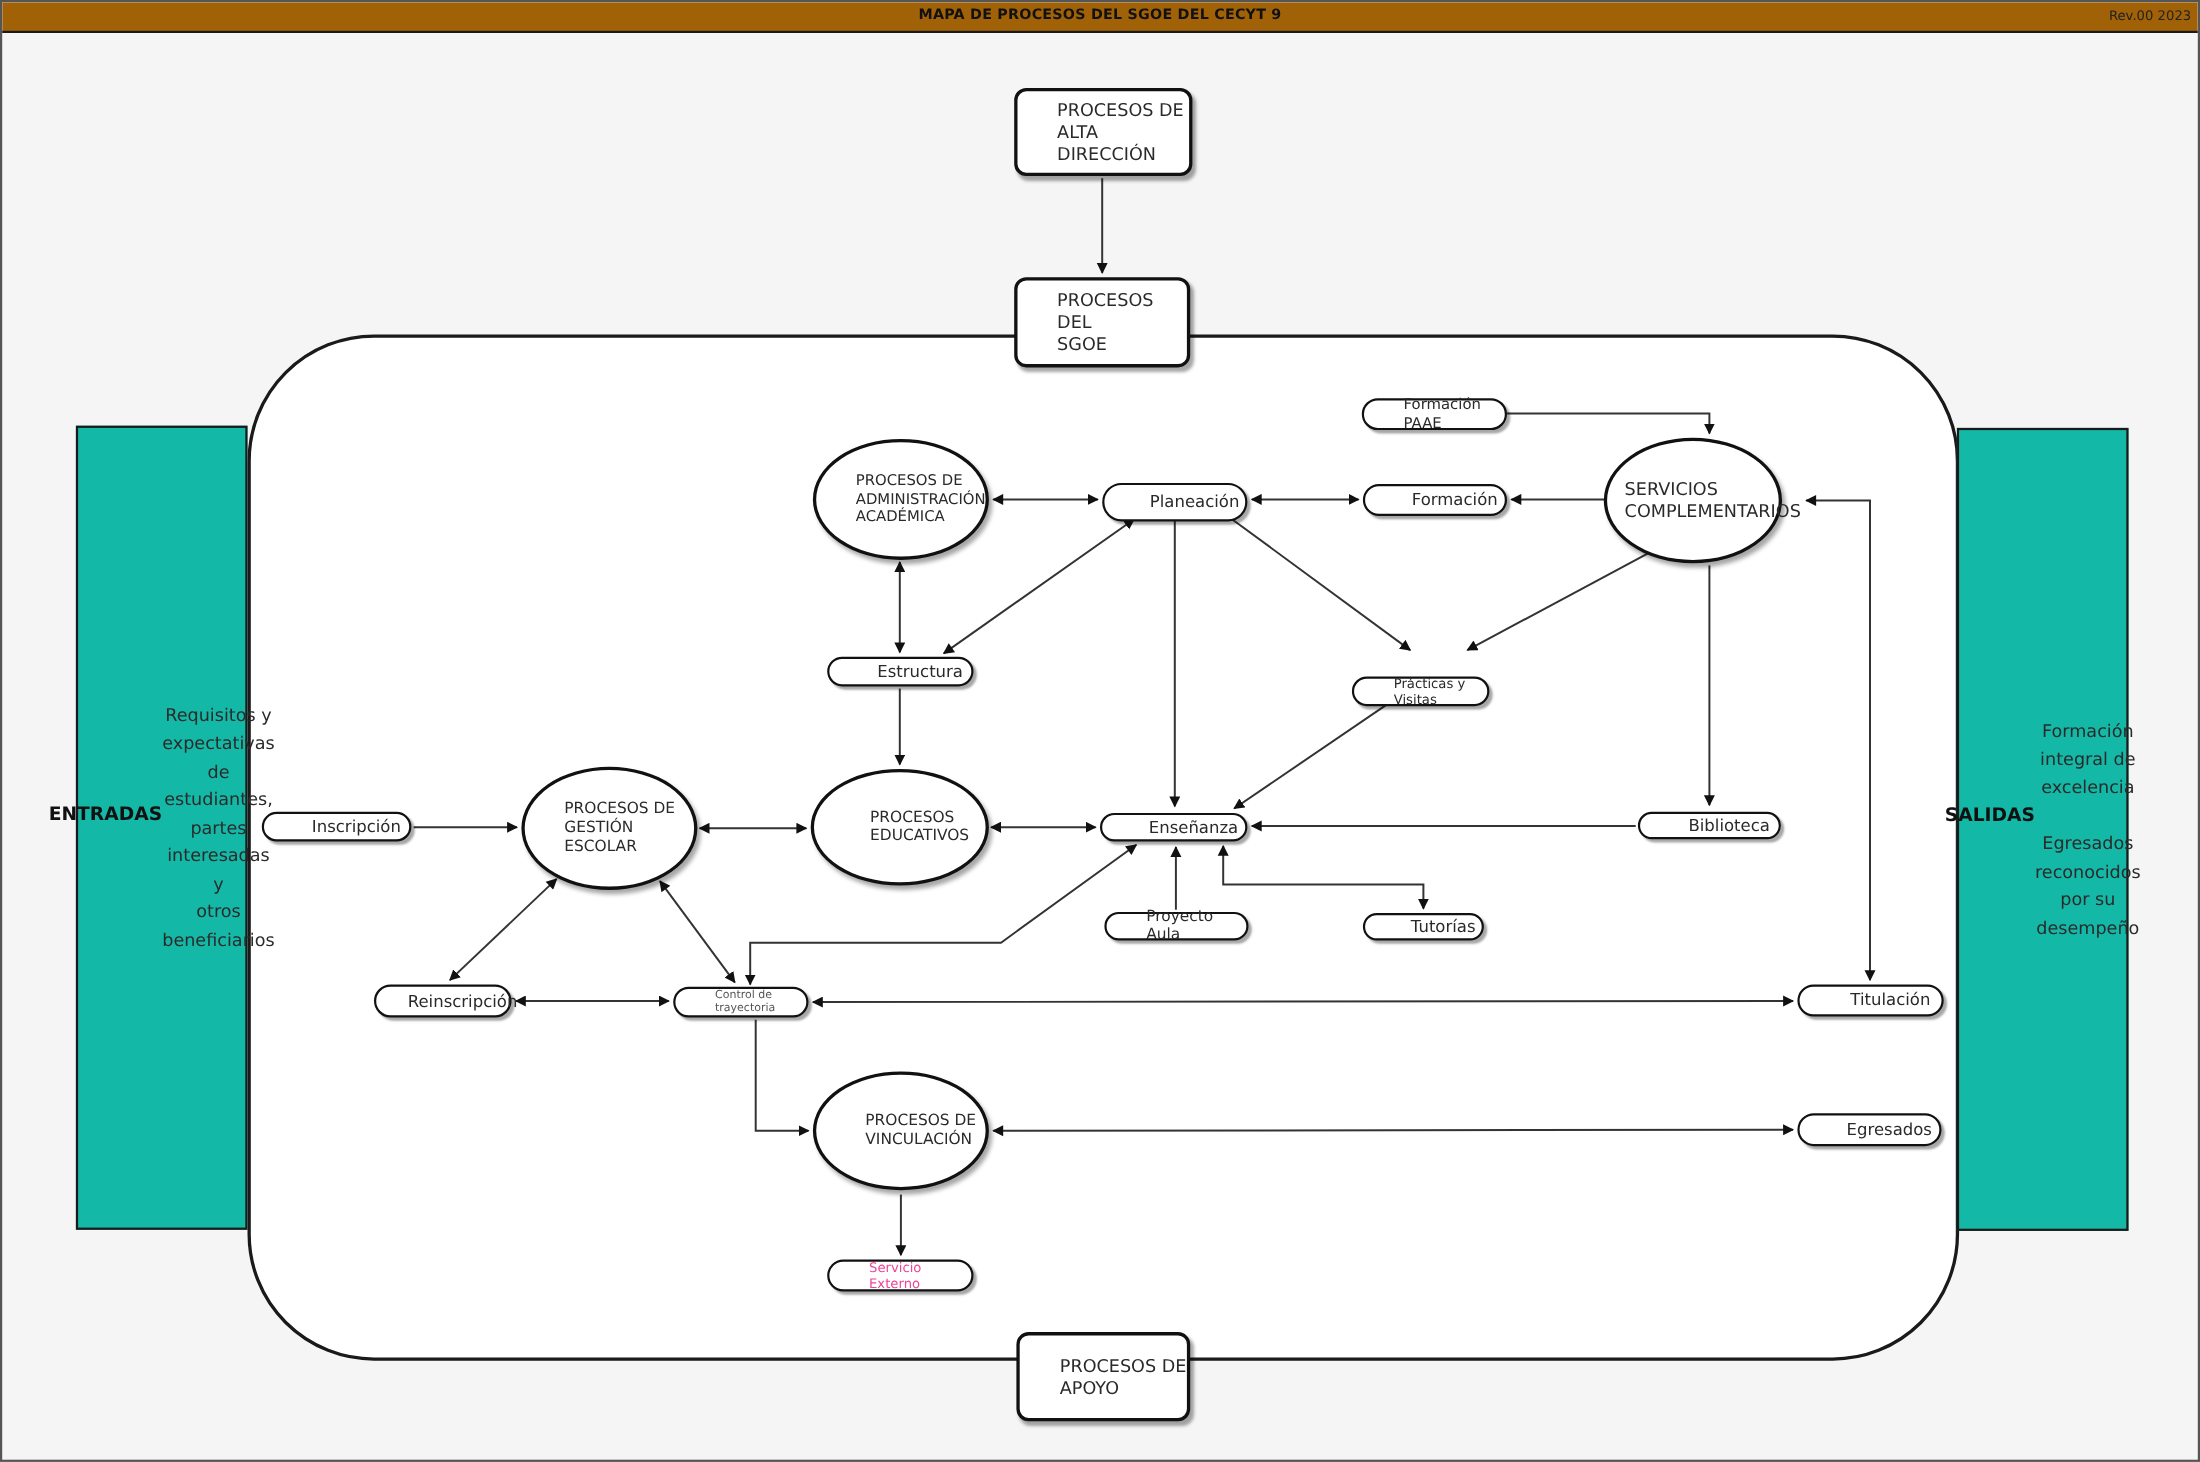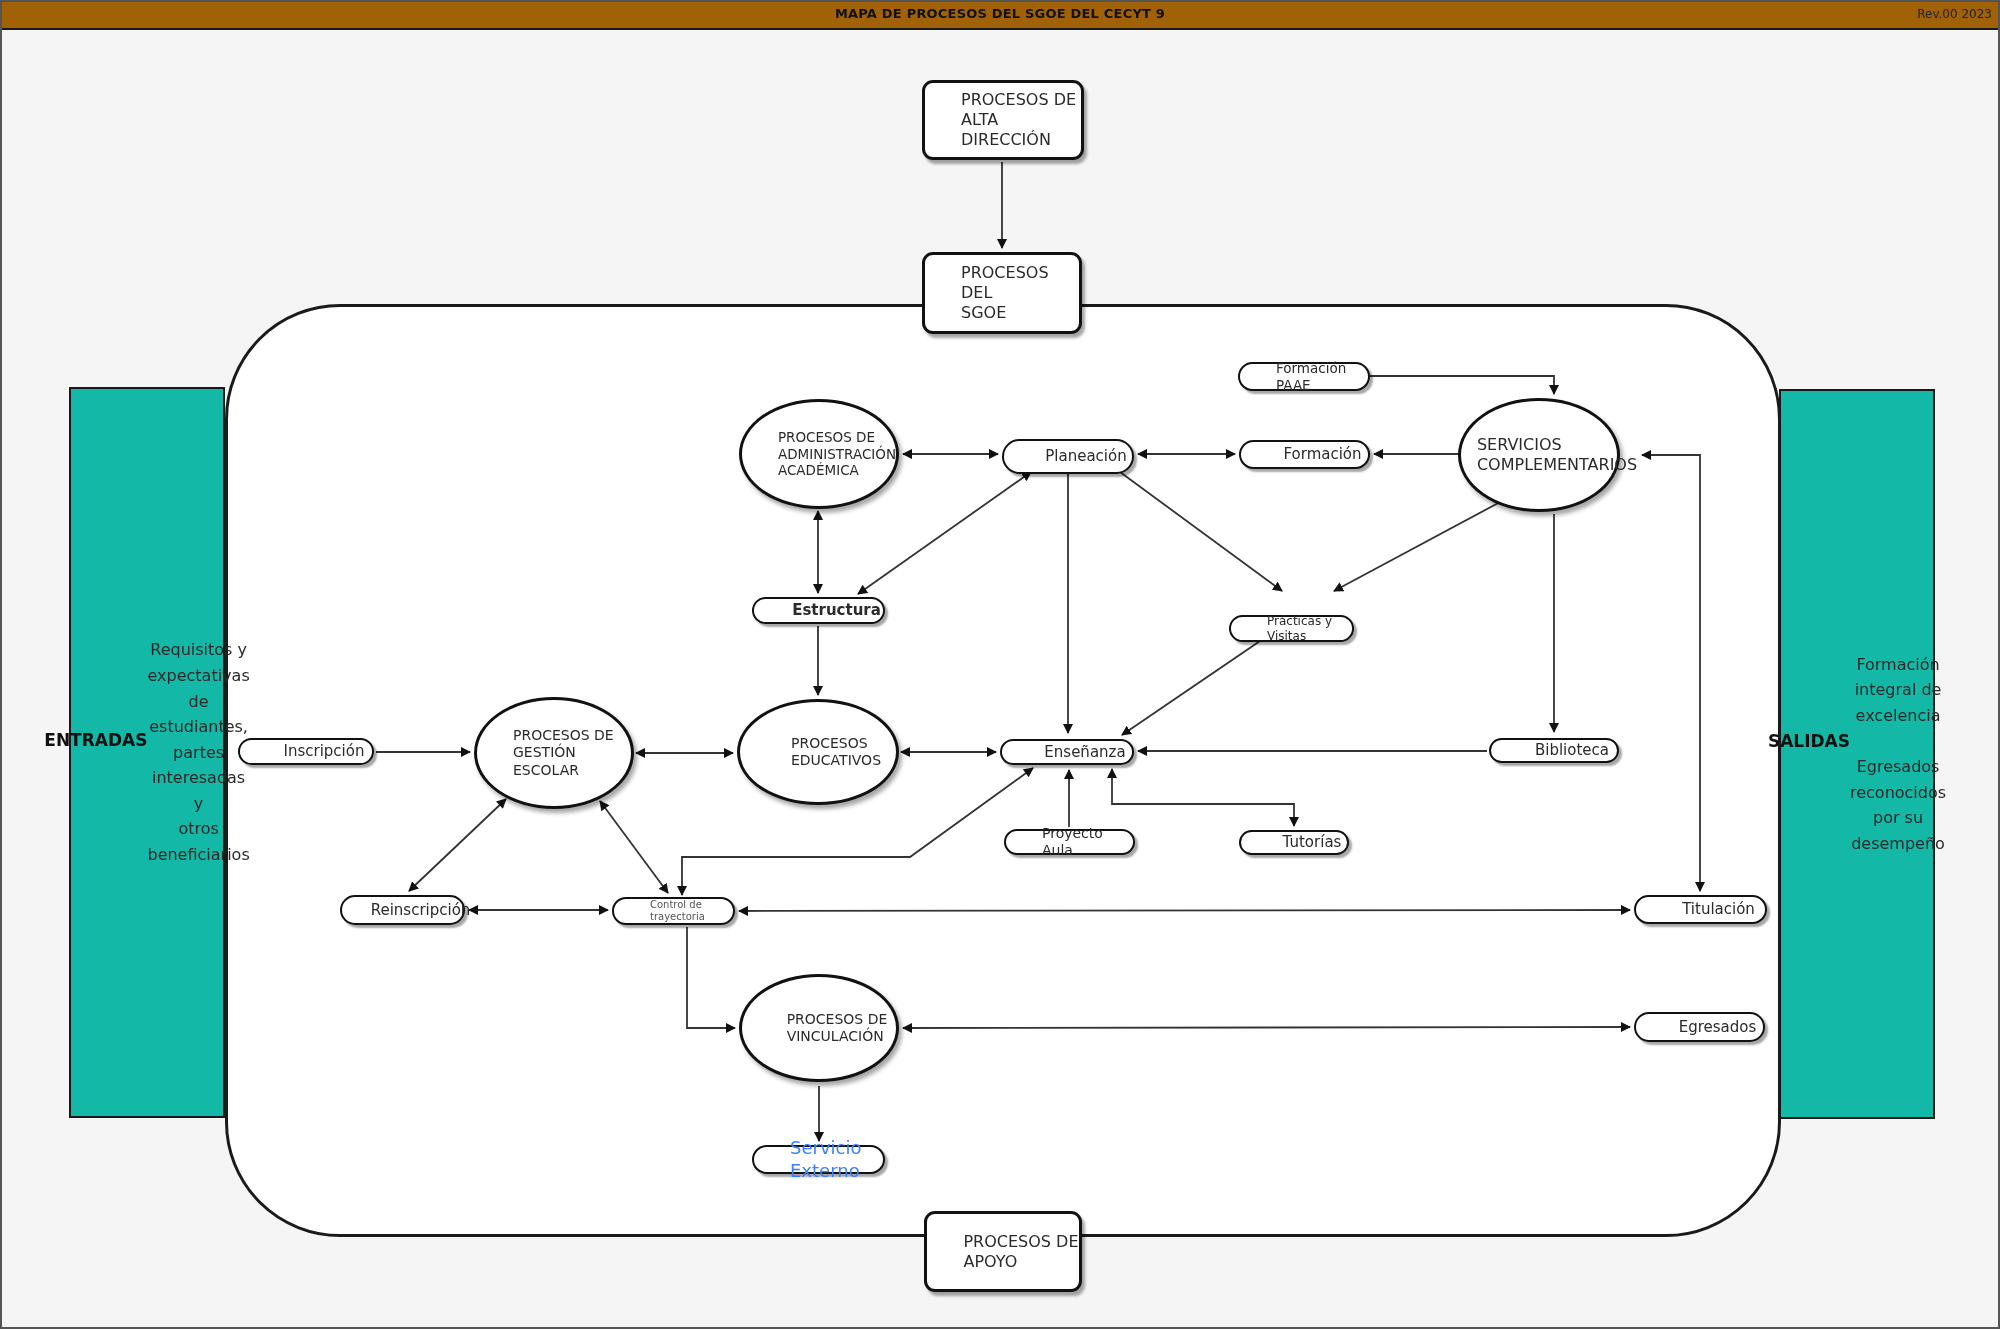--- a/index.html
+++ b/index.html
@@ -37,32 +37,32 @@
   #n-entradas{left:67px;top:385px;width:156px;height:731px;}
   #n-salidas{left:1777px;top:387px;width:156px;height:730px;}
   #n-admin{left:737px;top:397px;width:160px;height:110px;font-size:13.5px;}
   #n-servicios{left:1456px;top:396px;width:162px;height:114px;font-size:16px;}
   #n-gestion{left:472px;top:695px;width:160px;height:112px;}
   #n-educativos{left:735px;top:697px;width:162px;height:106px;}
   #n-vinculacion{left:737px;top:972px;width:160px;height:108px;}
   #n-paae{left:1236px;top:360px;width:132px;height:29px;font-size:13.5px;}
   #n-planeacion{left:1000px;top:437px;width:132px;height:35px;}
   #n-formacion{left:1237px;top:438px;width:131px;height:29px;}
-  #n-estructura{left:750px;top:595px;width:133px;height:27px;font-weight:bold;}
+  #n-estructura{left:750px;top:595px;width:133px;height:27px;}
   #n-practicas{left:1227px;top:595px;width:125px;height:27px;font-size:12px;margin-top:18px;}
   #n-inscripcion{left:236px;top:736px;width:136px;height:27px;}
   #n-ensenanza{left:998px;top:737px;width:134px;height:26px;}
   #n-biblioteca{left:1487px;top:736px;width:130px;height:25px;}
   #n-proyecto{left:1002px;top:827px;width:131px;height:26px;font-size:14px;}
   #n-tutorias{left:1237px;top:828px;width:110px;height:25px;}
   #n-reinscripcion{left:338px;top:893px;width:125px;height:30px;}
   #n-control{left:610px;top:895px;width:123px;height:28px;font-size:10px;color:#555;}
   #n-titulacion{left:1632px;top:893px;width:133px;height:29px;}
   #n-egresados{left:1632px;top:1010px;width:131px;height:30px;}
-  #n-servext{left:750px;top:1143px;width:133px;height:29px;font-size:18px;color:#3b82f6;}
+  #n-servext{left:750px;top:1143px;width:133px;height:29px;font-size:12px;color:#ec4899;}
 </style>
 </head>
 <body>
 
 <div class="stage">
 
   <div class="titlebar">
     <div class="ttl">MAPA DE PROCESOS DEL SGOE DEL CECYT 9</div>
     <div class="rev">Rev.00 2023</div>
   </div>

